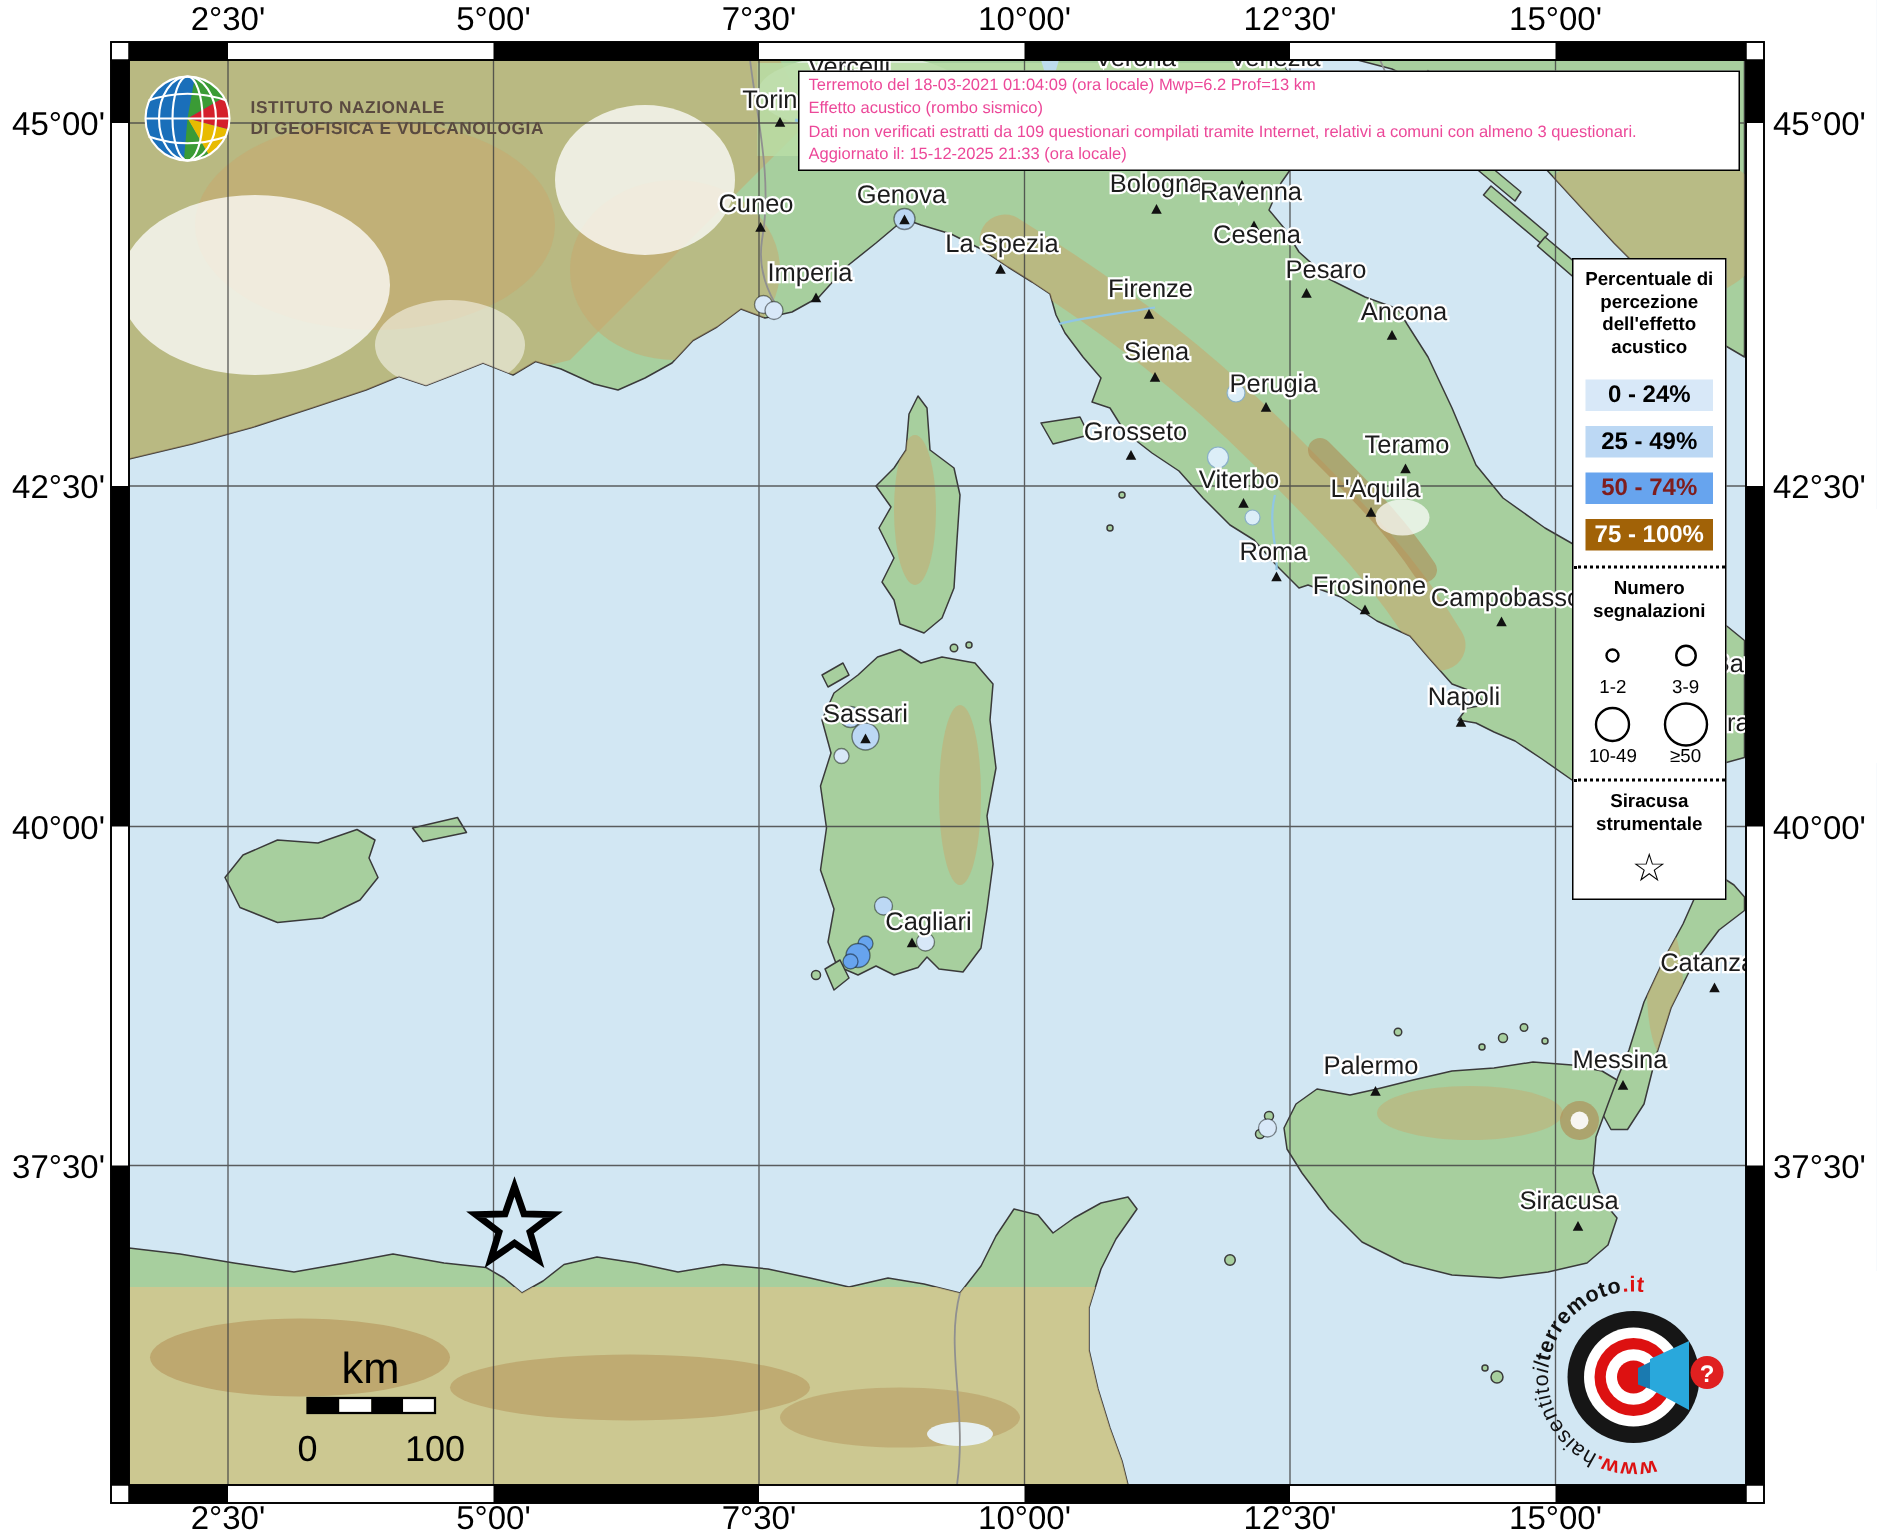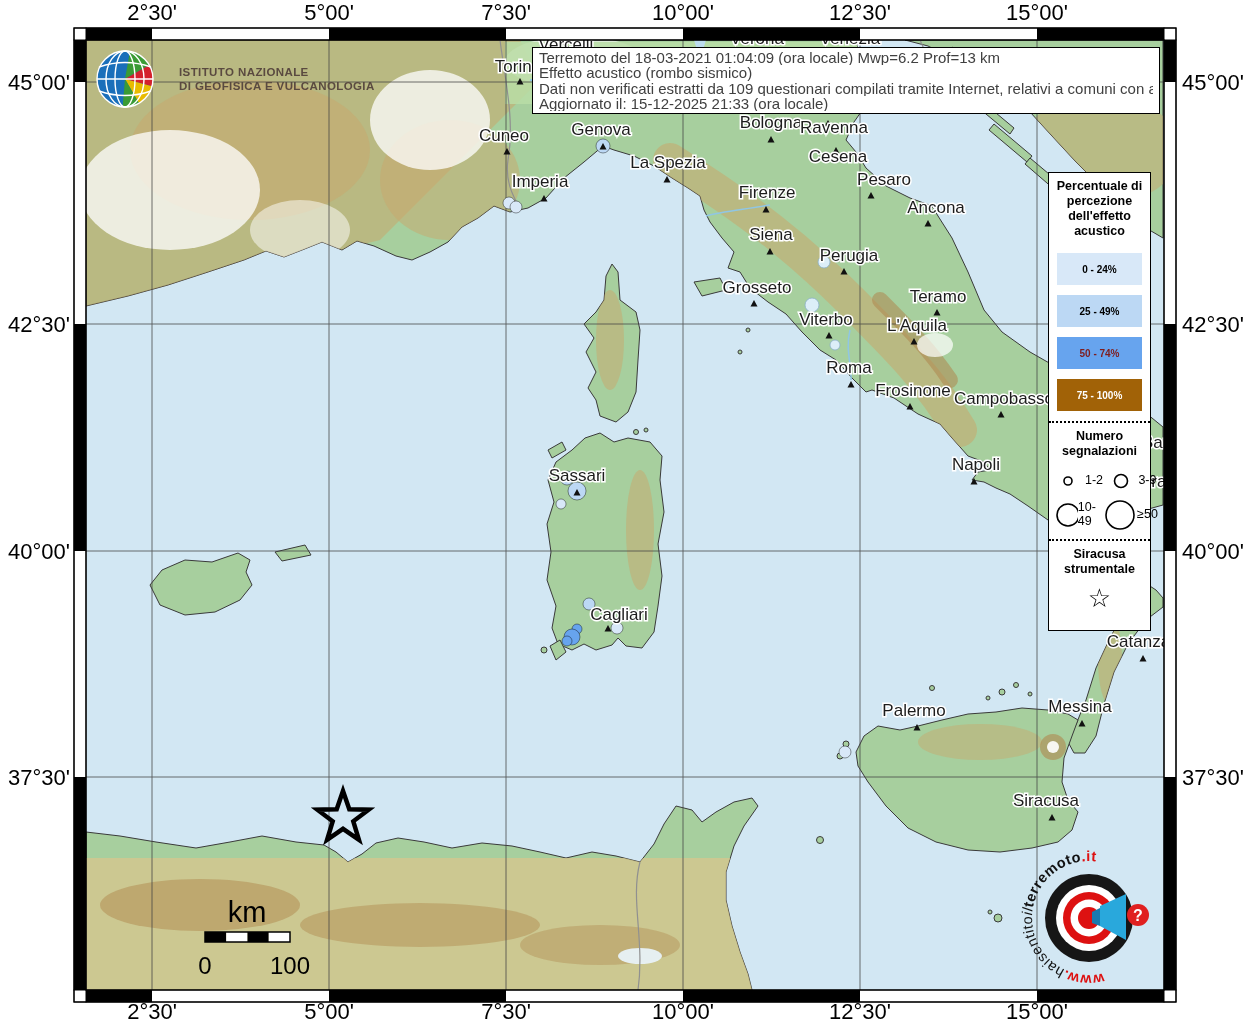--- a/index.html
+++ b/index.html
@@ -6,35 +6,35 @@
   .stage{position:relative;width:1251px;height:1024px;overflow:hidden;
          font-family:"Liberation Sans",sans-serif;background:#fff;}
   svg text{font-family:"Liberation Sans",sans-serif;}
   .ax{font-size:22px;fill:#000;}
   .city{font-size:17px;fill:#1c1c1c;stroke:#ffffff;stroke-width:3px;paint-order:stroke;text-anchor:middle;}
   .scale-km{font-size:29px;fill:#000;text-anchor:middle;}
   .scale-num{font-size:24px;fill:#000;text-anchor:middle;}
 
   .info-box{position:absolute;left:532px;top:47px;width:628px;background:#fff;
             border:1.5px solid #000;box-sizing:border-box;padding:2px 6px;z-index:30;}
-  .info-line{font-size:15px;line-height:15.3px;white-space:nowrap;overflow:hidden;color:#404040;}
+  .info-line{font-size:11px;line-height:15.3px;white-space:nowrap;overflow:hidden;color:#ec4899;}
 
   .legend{position:absolute;left:1048px;top:172px;width:103px;background:#fff;
-          border:1.5px solid #000;box-sizing:border-box;z-index:30;padding-bottom:17px;}
+          border:1.5px solid #000;box-sizing:border-box;z-index:30;padding-bottom:6px;}
   .lg-title{font-weight:bold;font-size:12.5px;line-height:15px;text-align:center;padding:6px 1px 4px 1px;color:#000;}
   .lg-div{border-top:2px dotted #000;margin:4px 0 0 0;}
-  .lg-sw{height:32px;margin:10px 8px 0 8px;display:flex;align-items:center;justify-content:center;
-         font-weight:bold;font-size:10px;}
+  .lg-sw{height:21px;margin:10px 8px 0 8px;display:flex;align-items:center;justify-content:center;
+         font-weight:bold;font-size:16px;}
   .lg-counts{display:grid;grid-template-columns:1fr 1fr;justify-items:center;row-gap:2px;padding:2px 2px 4px 2px;}
-  .lg-cc{display:flex;flex-direction:row;align-items:center;}
+  .lg-cc{display:flex;flex-direction:column;align-items:center;}
   .lg-cc .lbl{font-size:12.5px;color:#000;margin-top:-2px;}
   .lg-star{text-align:center;font-size:26px;line-height:30px;color:#000;padding:2px 0 0 0;}
 
   .ingv{position:absolute;left:93px;top:44px;display:flex;align-items:center;z-index:25;}
-  .ingv-text{margin-left:16px;color:#5a4a40;font-weight:bold;font-size:11.5px;line-height:14px;letter-spacing:.4px;}
+  .ingv-text{margin-left:4px;color:#5a4a40;font-weight:bold;font-size:11.5px;line-height:14px;letter-spacing:.4px;}
 
   .hsit{position:absolute;left:1014px;top:842px;z-index:25;}
 </style>
 </head>
 <body>
 
 <div class="stage">
 
 <svg width="1251" height="1024" viewBox="0 0 1251 1024">
   <defs>

